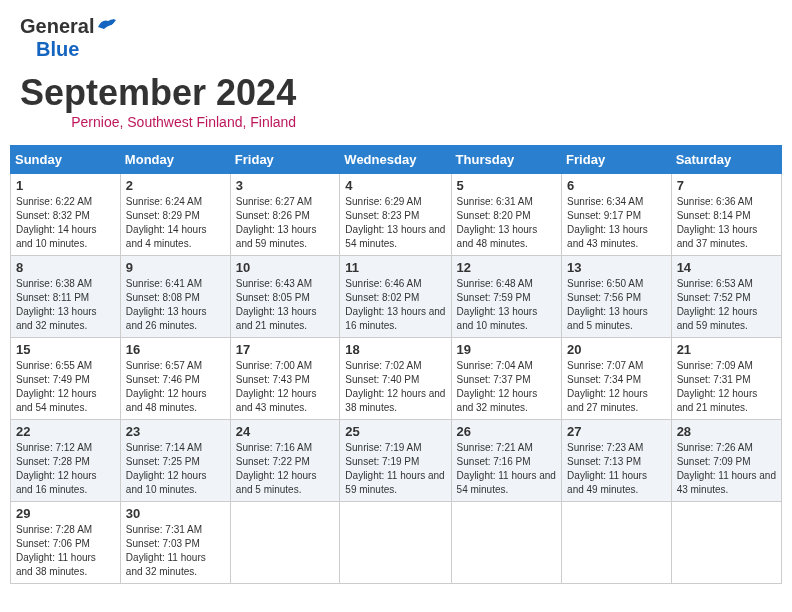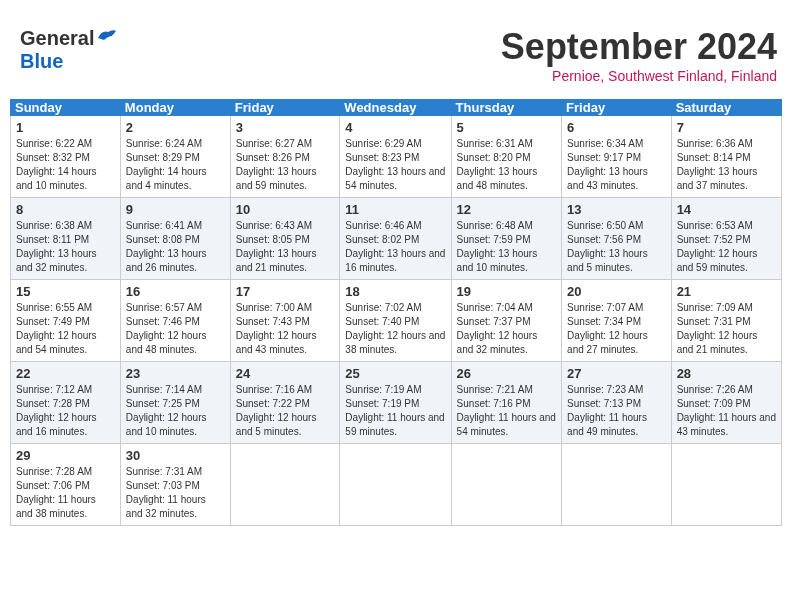--- a/index.html
+++ b/index.html
@@ -6,23 +6,24 @@
     body {
       font-family: Arial, sans-serif;
       background: #fff;
       width: 792px;
       min-height: 612px;
       padding: 10px;
     }
     .header-area {
       display: flex;
       justify-content: space-between;
-      align-items: center;
+      align-items: flex-start;
       margin-bottom: 10px;
       padding: 5px 5px 5px 10px;
+      flex-direction: column;
     }
     .logo-area {
       display: flex;
       flex-direction: column;
       align-items: flex-start;
     }
     .title-area {
       text-align: right;
     }
     .month-title {
@@ -38,21 +39,21 @@
     .calendar-table {
       width: 100%;
       border-collapse: collapse;
       font-size: 11px;
     }
     .calendar-table th {
       background-color: #2a7fcf;
       color: #fff;
       font-size: 13px;
       font-weight: bold;
-      padding: 0 4px;
+      padding: 6px 4px;
       text-align: left;
       border: 1px solid #2a7fcf;
     }
     .calendar-table td {
       border: 1px solid #ccc;
       vertical-align: top;
       padding: 4px 5px;
       width: 113px;
       min-height: 70px;
       background: #fff;
@@ -89,21 +90,21 @@
     <div class="logo-wrapper">
       <span style="font-weight:bold;font-size:20px;color:#333;">General</span>
       <span style="display:inline-block;margin-left:2px;">
         <svg width="22" height="16" viewBox="0 0 22 16">
           <path d="M2 10 Q6 2 12 4 Q16 5 18 2 Q19 6 15 8 Q11 9 8 12 Z" fill="#1565c0"></path>
           <path d="M12 4 Q17 1 20 3 Q18 6 15 8 Z" fill="#1565c0"></path>
         </svg>
       </span>
     </div>
     <div>
-      <span style="font-weight:bold;font-size:20px;color:#1565c0;">Blue</span>
+      <span style="font-weight:bold;font-size:20px;color:#1565c0;margin-left:16px;">Blue</span>
     </div>
   </div>
   <div class="title-area">
     <div class="month-title">September 2024</div>
     <div class="location-subtitle">Pernioe, Southwest Finland, Finland</div>
   </div>
 </div>
 
 <table class="calendar-table">
   <thead>

